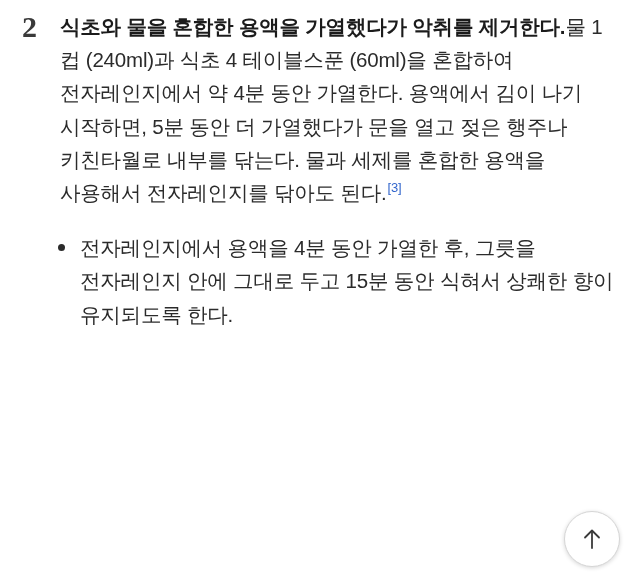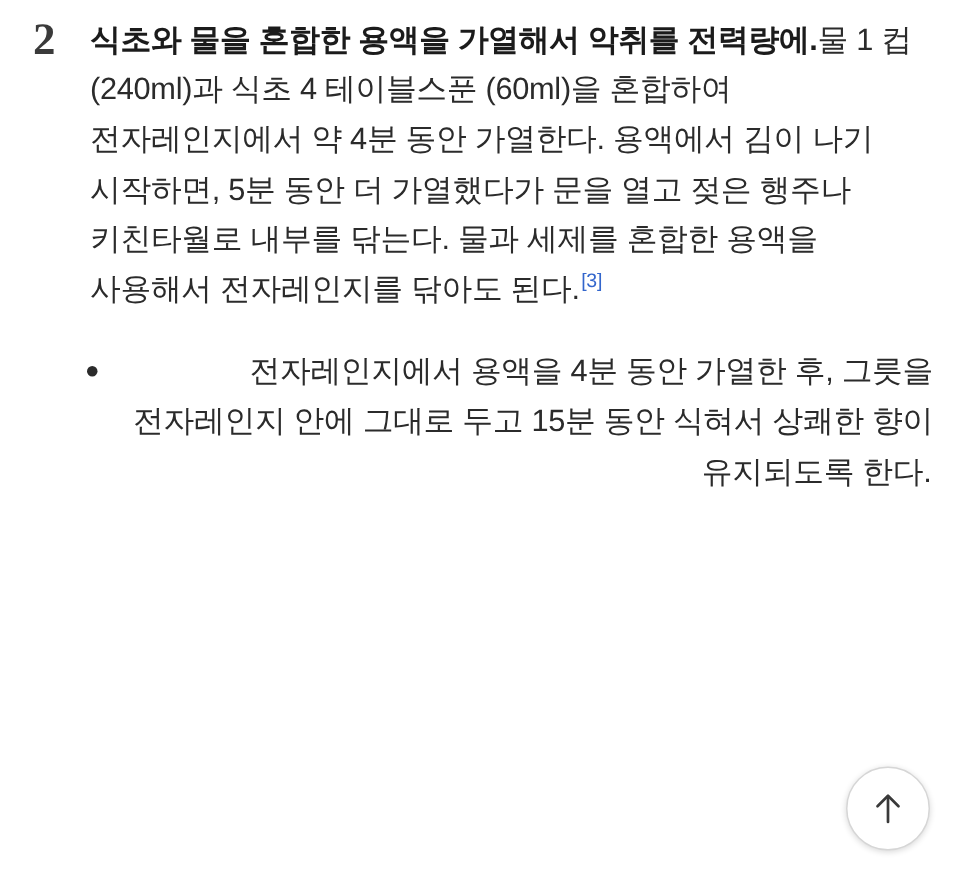--- a/index.html
+++ b/index.html
@@ -59,21 +59,20 @@
     color: #3366cc;
     vertical-align: super;
     line-height: 0;
     margin-left: 1px;
   }
 
   ul.sublist {
     list-style: none;
     margin: 22px 0 0 0;
     padding: 0 0 0 34px;
-    text-align: right;
   }
 
   ul.sublist > li {
     position: relative;
     font-size: 20.5px;
     line-height: 1.62;
     color: #2b2b2b;
     letter-spacing: -0.2px;
     margin-bottom: 10px;
     padding-left: 24px;
@@ -120,21 +119,21 @@
 </head>
 <body>
 
 <div class="page">
 
   <div class="left-rule"></div>
 
   <div class="step">
     <div class="step-number">2</div>
     <div class="step-body">
-      <b>식초와 물을 혼합한 용액을 가열해서 악취를 전력량에.</b><span>물 1 컵 (240ml)과 식초 4 테이블스푼 (60ml)을 혼합하여 전자레인지에서 약 4분 동안 가열한다. 용액에서 김이 나기 시작하면, 5분 동안 더 가열했다가 문을 열고 젖은 행주나 키친타월로 내부를 닦는다. 물과 세제를 혼합한 용액을 사용해서 전자레인지를 닦아도 된다.</span><sup class="ref">[3]</sup>
+      <b>식초와 물을 혼합한 용액을 가열했다가 악취를 제거한다.</b><span>물 1 컵 (240ml)과 식초 4 테이블스푼 (60ml)을 혼합하여 전자레인지에서 약 4분 동안 가열한다. 용액에서 김이 나기 시작하면, 5분 동안 더 가열했다가 문을 열고 젖은 행주나 키친타월로 내부를 닦는다. 물과 세제를 혼합한 용액을 사용해서 전자레인지를 닦아도 된다.</span><sup class="ref">[3]</sup>
     </div>
   </div>
 
   <ul class="sublist">
     <li>
       <span>전자레인지에서 용액을 4분 동안 가열한 후, 그릇을 전자레인지 안에 그대로 두고 15분 동안 식혀서 상쾌한 향이 유지되도록 한다.</span><sup class="ref"></sup>
     </li>
   </ul>
 
   <div class="scroll-top-btn">

